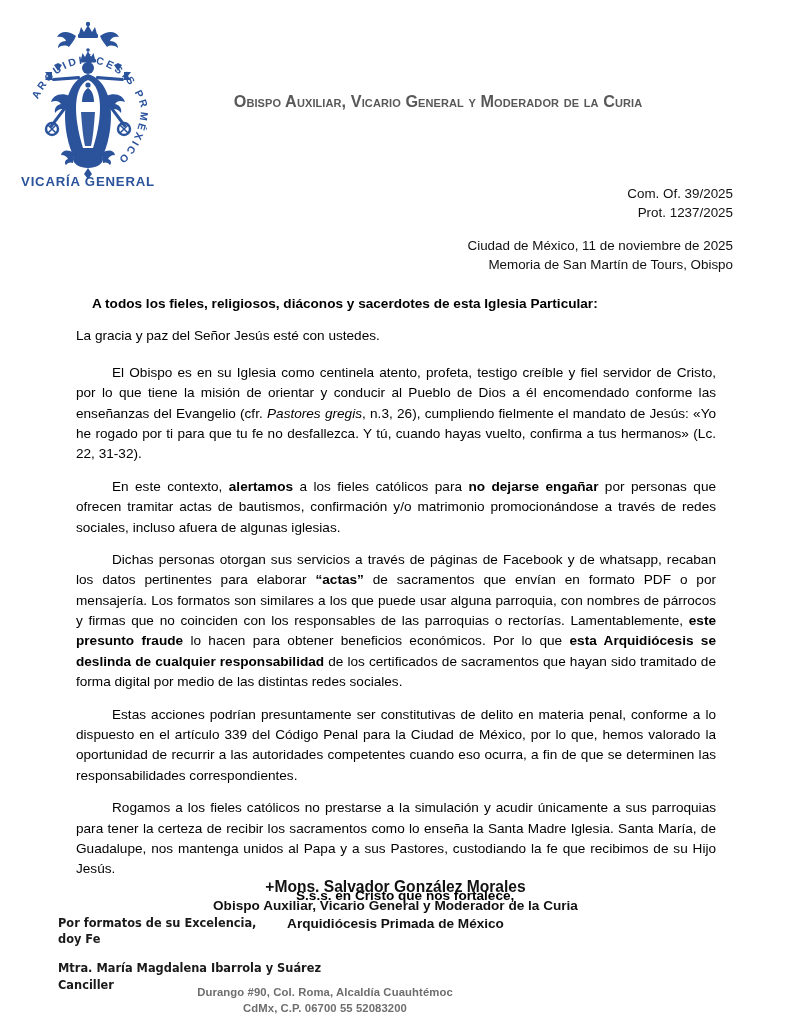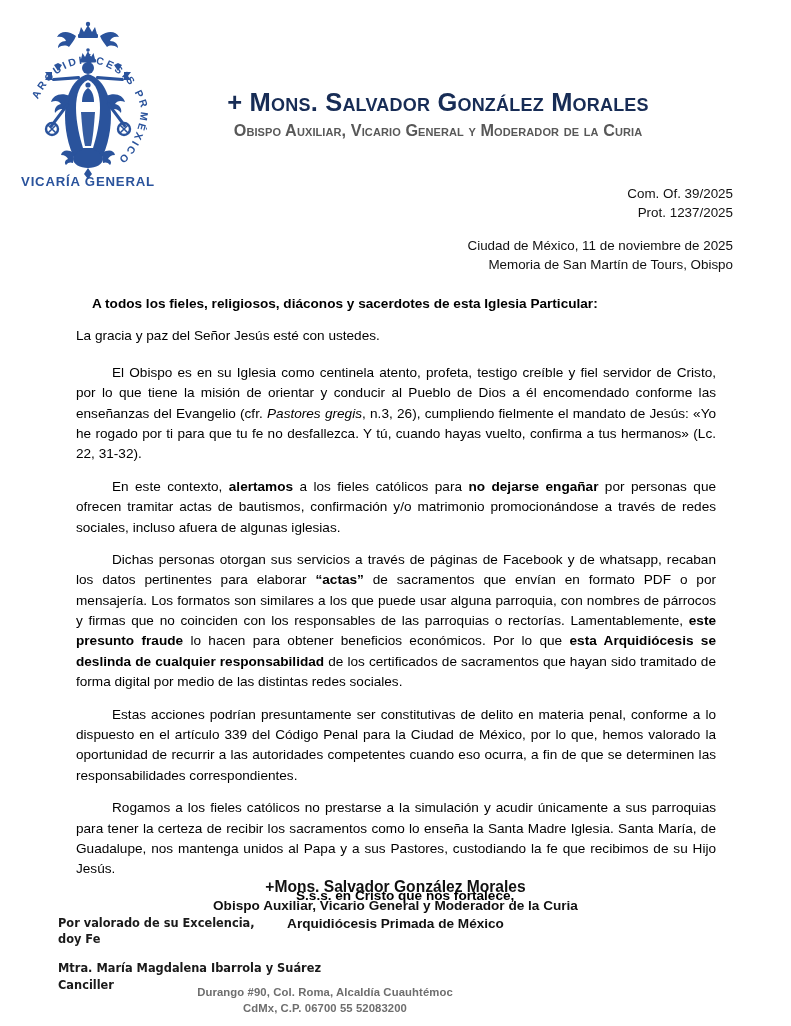--- a/index.html
+++ b/index.html
@@ -249,21 +249,20 @@
           <path d="M56 137 c-6 -4 -12 -3 -13 2 c4 0 6 2 7 4 c-3 1 -4 4 -2 6 c2 -3 5 -3 7 -2 z"></path>
           <path d="M84 137 c6 -4 12 -3 13 2 c-4 0 -6 2 -7 4 c3 1 4 4 2 6 c-2 -3 -5 -3 -7 -2 z"></path>
           <path d="M70 152 l-4 6 l4 5 l4 -5 z"></path>
         </g>
 
         <text x="70" y="170" text-anchor="middle" font-family="Liberation Sans, sans-serif" font-size="13.2" font-weight="bold" fill="#2a539c" letter-spacing="0.8">VICARÍA GENERAL</text>
       </svg>
     </div>
 
     <div class="header-text">
-      <div class="org-title">+ Mons. Salvador González Morales</div>
       <div class="org-subtitle">Obispo Auxiliar, Vicario General y Moderador de la Curia</div>
     </div>
   </div>
 
   <div class="refblock">
     <div class="grp">
       <div>Com. Of.  39/2025</div>
       <div>Prot. 1237/2025</div>
     </div>
     <div class="grp">
@@ -289,21 +288,21 @@
     <p class="closing">S.s.s. en Cristo que nos fortalece,</p>
   </div>
 
   <div class="signature">
     <div class="sig-name">+Mons. Salvador González Morales</div>
     <div class="sig-role">Obispo Auxiliar, Vicario General y Moderador de la Curia</div>
     <div class="sig-org">Arquidiócesis Primada de México</div>
   </div>
 
   <div class="chancellor">
-    <div>Por valorado de su Excelencia,</div>
+    <div>Por formatos de su Excelencia,</div>
     <div>doy Fe</div>
     <div class="spacer"></div>
     <div>Mtra. María Magdalena Ibarrola y Suárez</div>
     <div>Canciller</div>
   </div>
 
   <div class="footer">
     <div>Durango #90, Col. Roma, Alcaldía Cuauhtémoc</div>
     <div>CdMx, C.P. 06700 55 52083200</div>
   </div>

